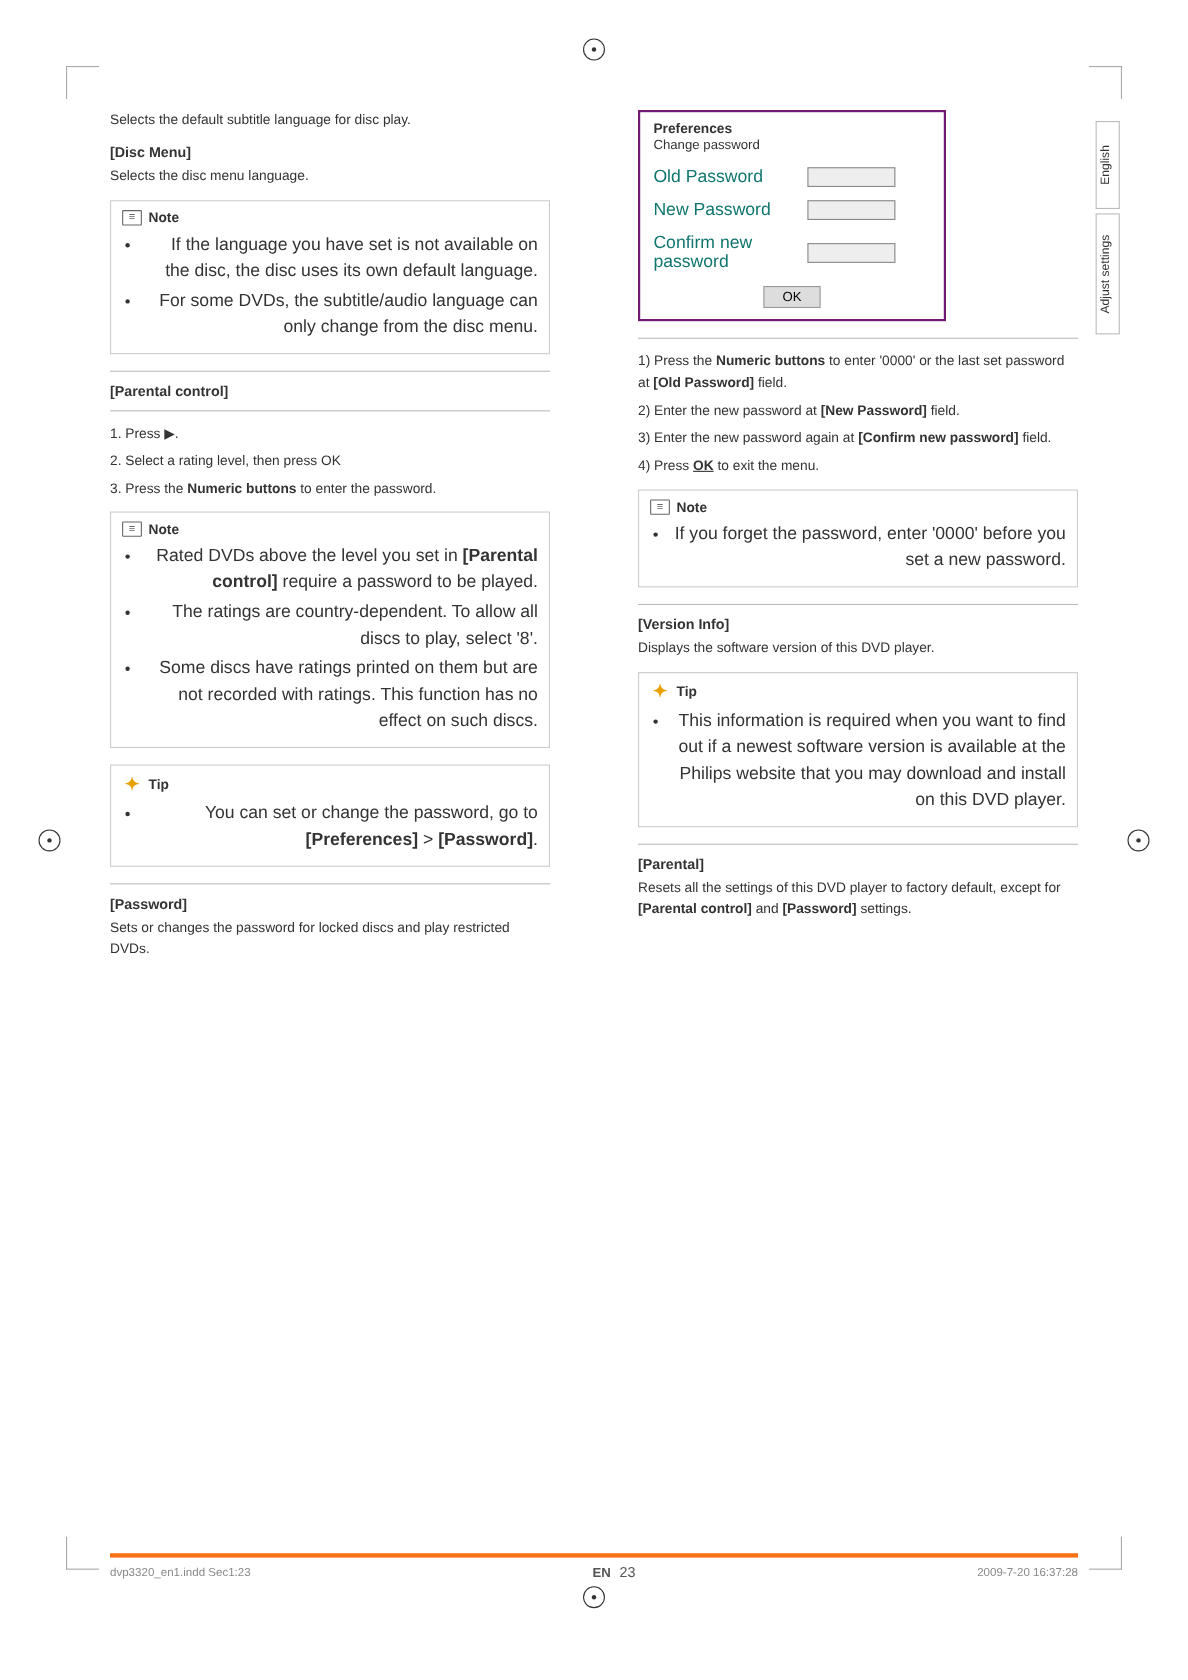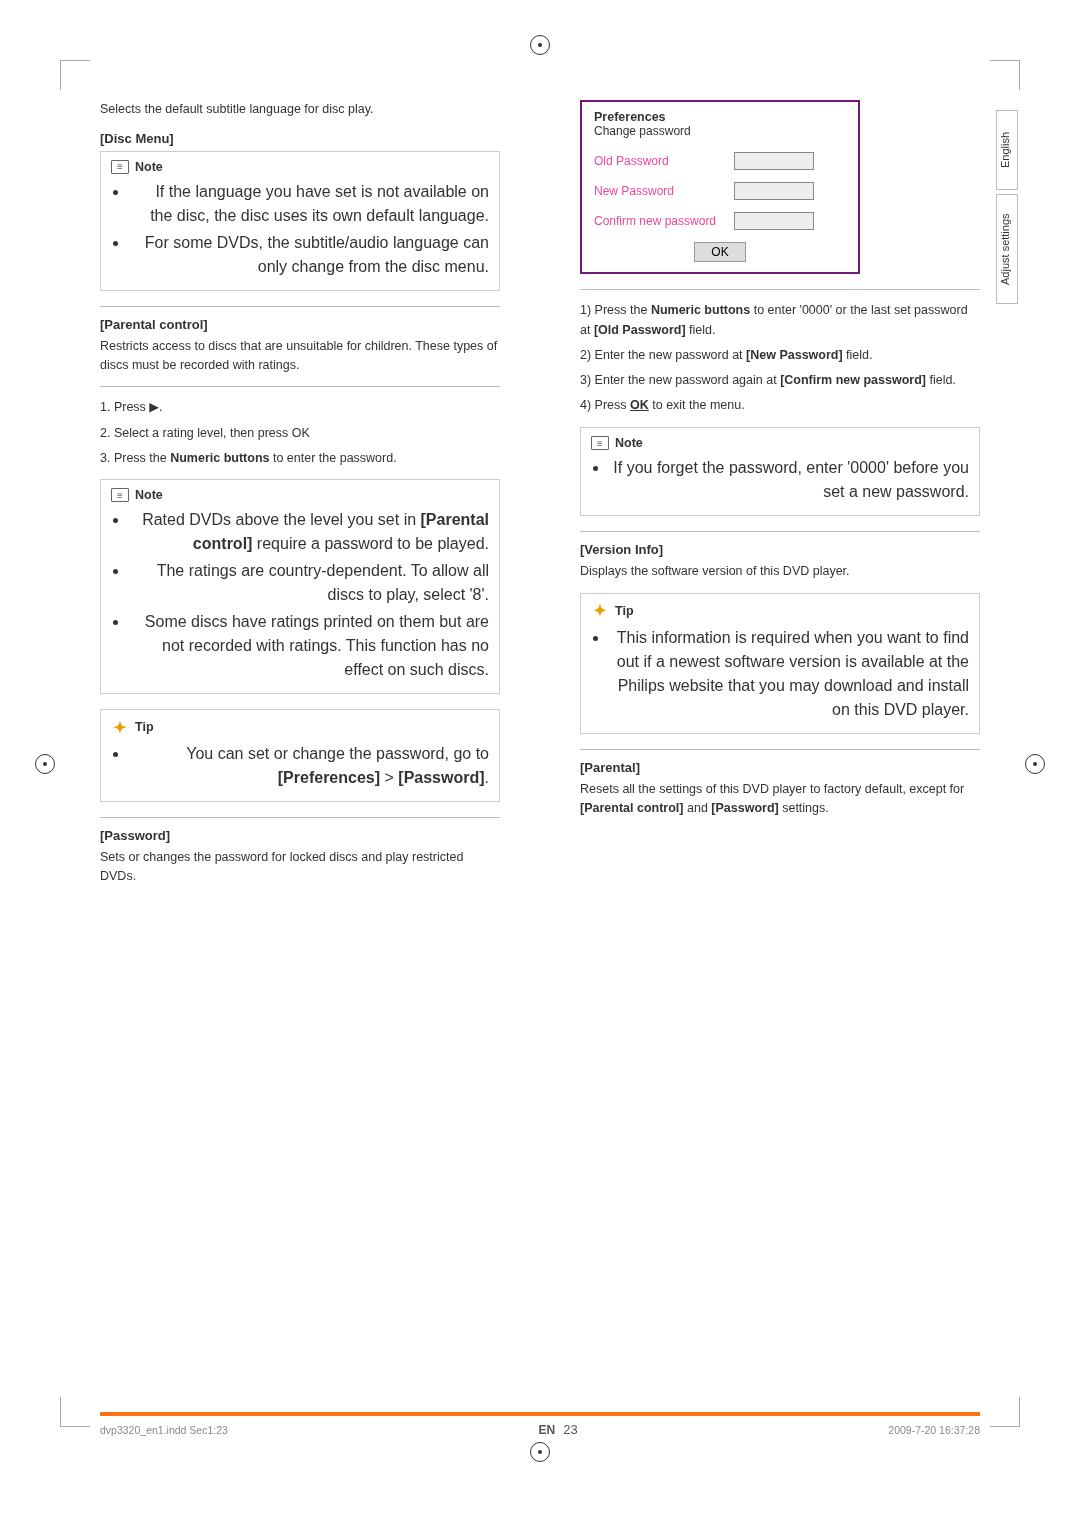--- a/index.html
+++ b/index.html
@@ -199,22 +199,22 @@
 
     .prefs-row {
       display: flex;
       align-items: center;
       padding: 6px 12px;
       gap: 10px;
     }
 
     .prefs-row-label {
       width: 130px;
-      font-size: 12px;
-      color: #ec4899;
+      font-size: 16px;
+      color: #0f766e;
     }
 
     .prefs-input-box {
       width: 80px;
       height: 18px;
       border: 1px solid #888;
       background: #eee;
     }
 
     .prefs-ok-row {
@@ -340,36 +340,36 @@
   </div>
 
   <div class="main-content">
     <div class="two-col">
 
       <div class="left-col">
 
         <p class="section-text">Selects the default subtitle language for disc play.</p>
 
         <p class="section-heading">[Disc Menu]</p>
+        <p class="section-text">Selects the disc menu language.</p>
 
         <div class="note-box">
           <div class="note-header">
             <span class="note-icon"></span>
             <span>Note</span>
           </div>
           <ul>
             <li><span>If the language you have set is not available on the disc, the disc uses its own default language.</span></li>
             <li><span>For some DVDs, the subtitle/audio language can only change from the disc menu.</span></li>
           </ul>
         </div>
 
         <hr class="thin">
 
         <p class="section-heading">[Parental control]</p>
-        <p class="section-text">Restricts access to discs that are unsuitable for children. These types of discs must be recorded with ratings.</p>
 
         <hr class="thin">
 
         <div class="steps-list">
           <p>1. Press ▶.</p>
           <p>2. Select a rating level, then press OK</p>
           <p>3. Press the <span class="bold">Numeric buttons</span> to enter the password.</p>
         </div>
 
         <div class="note-box">

